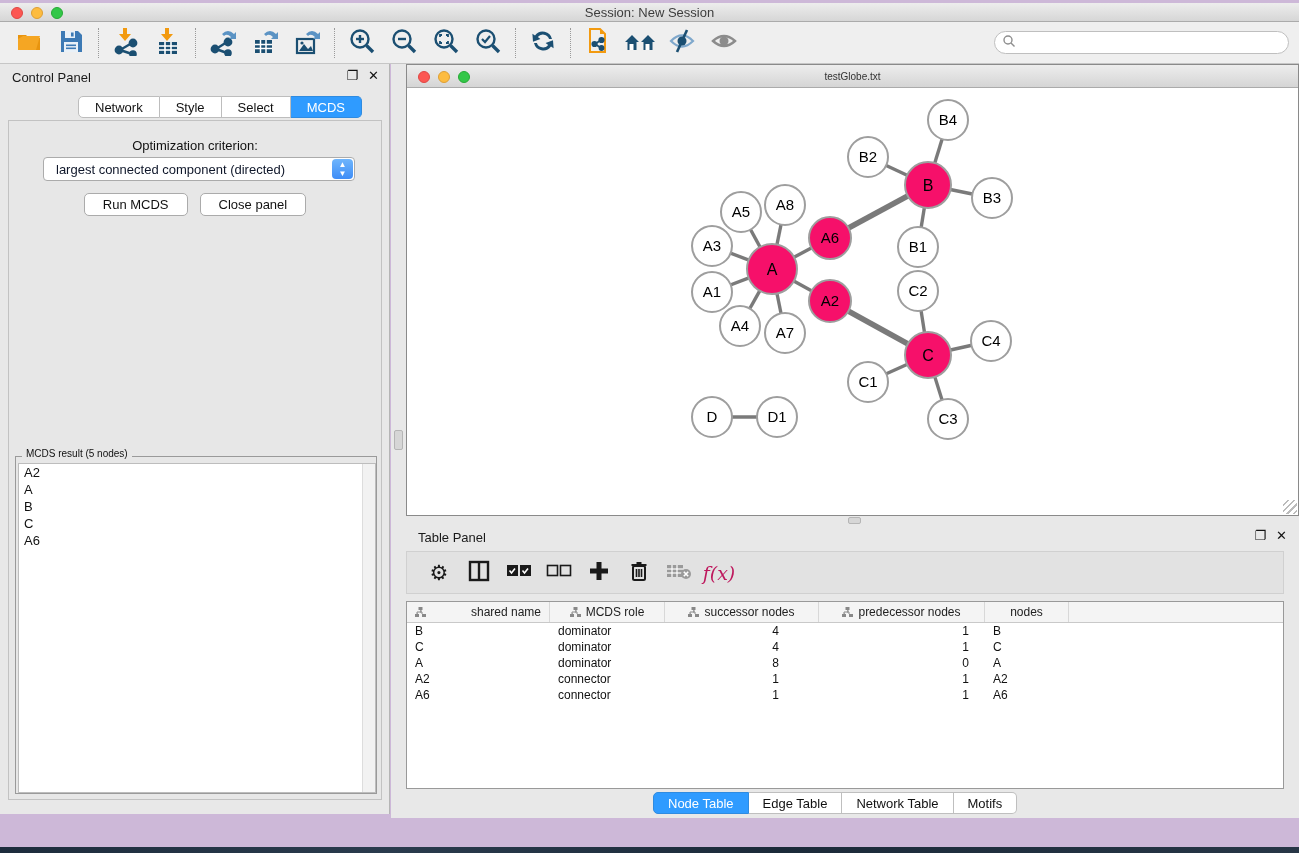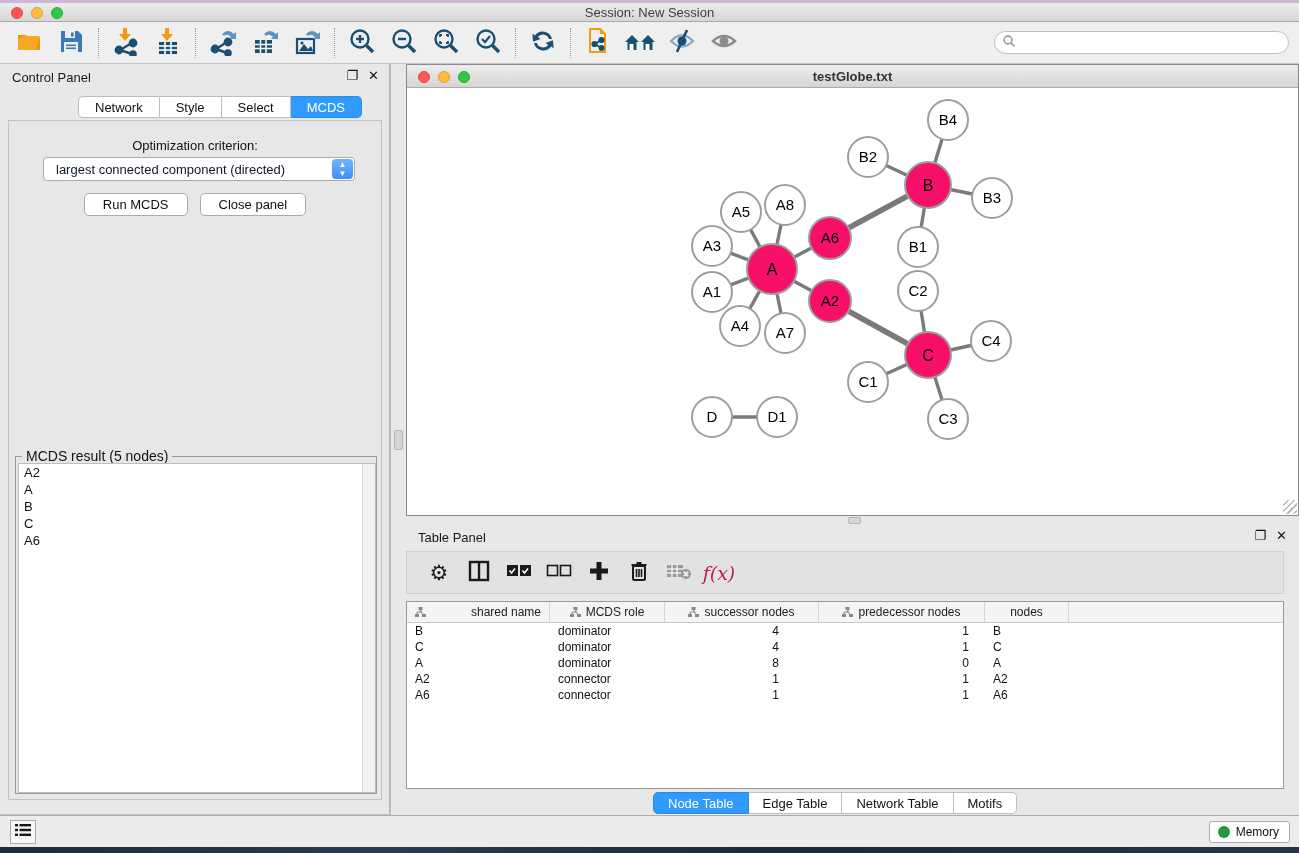--- a/index.html
+++ b/index.html
@@ -44,35 +44,35 @@
   .combo .val { flex:1; font-size:13px; padding-left:12px; color:#0f172a; white-space:nowrap; }
   .combo .step { width:21px; height:20px; margin-right:1px; border-radius:4px;
     background:linear-gradient(#6FB5FC,#3E8DF7); color:#fff; font-size:8px; line-height:9px;
     display:flex; flex-direction:column; align-items:center; justify-content:center; }
   .btnrow { position:absolute; top:72px; width:100%; display:flex; justify-content:center; gap:12px; }
   .mbtn { height:23px; padding:0 18px; background:#fff; border:1px solid #ABABAB; border-radius:5px;
     font-size:13px; color:#111; display:flex; align-items:center; cursor:pointer; }
   .groupbox { position:absolute; left:6px; top:335px; width:362px; height:338px;
     border:1px solid #9A9A9A; background:#E7E7E7; }
   .groupbox .legend { position:absolute; top:-9px; left:6px; background:#E7E7E7; padding:0 4px;
-    font-size:14px; color:#111; }
+    font-size:10px; color:#111; }
   .resultlist { position:absolute; left:2px; top:6px; width:358px; height:330px; background:#fff;
     border:1px solid #BDBDBD; overflow:hidden; }
   .resultlist .sb { position:absolute; right:0; top:0; width:13px; height:100%; background:#F2F2F2;
     border-left:1px solid #DDD; }
   .ritem { font-size:13px; color:#111; padding:1px 0 1px 5px; line-height:15px; }
 
   
   .workarea { top:64px; left:391px; width:908px; height:751px; background:#E8E8E8; }
   .grip-v { position:absolute; left:3px; top:366px; width:9px; height:20px; background:#D6D6D6;
     border:1px solid #B5B5B5; border-radius:2px; cursor:col-resize; }
   .netwin { position:absolute; left:15px; top:0px; width:893px; height:452px;
     border:1px solid #8A8A8A; background:#fff; }
   .netwin .wtitle { height:23px; background:linear-gradient(#EDEDED,#D5D5D5); border-bottom:1px solid #ABABAB;
-    display:flex; align-items:center; justify-content:center; font-size:13px; color:#333; position:relative;font-weight:bold; }
+    display:flex; align-items:center; justify-content:center; font-size:10px; color:#333; position:relative; }
   .netwin .wtitle .lights { top:6px; }
   .canvas { position:relative; width:891px; height:427px; background:#fff; }
   .rgrip { position:absolute; right:1px; bottom:1px; width:14px; height:14px; cursor:nwse-resize;
     background:repeating-linear-gradient(135deg,transparent 0 3px,#BBB 3px 4.5px); }
   .grip-h { position:absolute; left:457px; top:453px; width:13px; height:7px; background:#D6D6D6;
     border:1px solid #B5B5B5; border-radius:2px; cursor:row-resize; }
 
   
   .tpanel { position:absolute; left:0px; top:460px; width:908px; height:294px; background:#E8E8E8; }
   .ttoolbar { position:absolute; left:15px; top:27px; width:878px; height:43px; background:#E2E2E2;
@@ -634,34 +634,15 @@
 
       <div class="ttabs">
         <div class="ttab sel">Node Table</div>
         <div class="ttab">Edge Table</div>
         <div class="ttab">Network Table</div>
         <div class="ttab">Motifs</div>
       </div>
     </div>
   </div>
 
-  <div class="abs statusbar">
-    <div class="listbtn">
-        <span>
-      <svg width="16" height="14" viewBox="0 0 16 14">
-            <g fill="#1a1a1a">
-              <rect x="0" y="1" width="3" height="2.4"></rect>
-              <rect x="4.5" y="1" width="11.5" height="2.4"></rect>
-              <rect x="0" y="5.8" width="3" height="2.4"></rect>
-              <rect x="4.5" y="5.8" width="11.5" height="2.4"></rect>
-              <rect x="0" y="10.6" width="3" height="2.4"></rect>
-              <rect x="4.5" y="10.6" width="11.5" height="2.4"></rect>
-            </g>
-          </svg></span>
-      </div>
-    <div class="membtn">
-      <span class="memdot"></span>
-      <span>Memory</span>
-    </div>
-  </div>
 
   <div class="abs desktop-bottom"></div>
 </div>
 
 </body></html>

